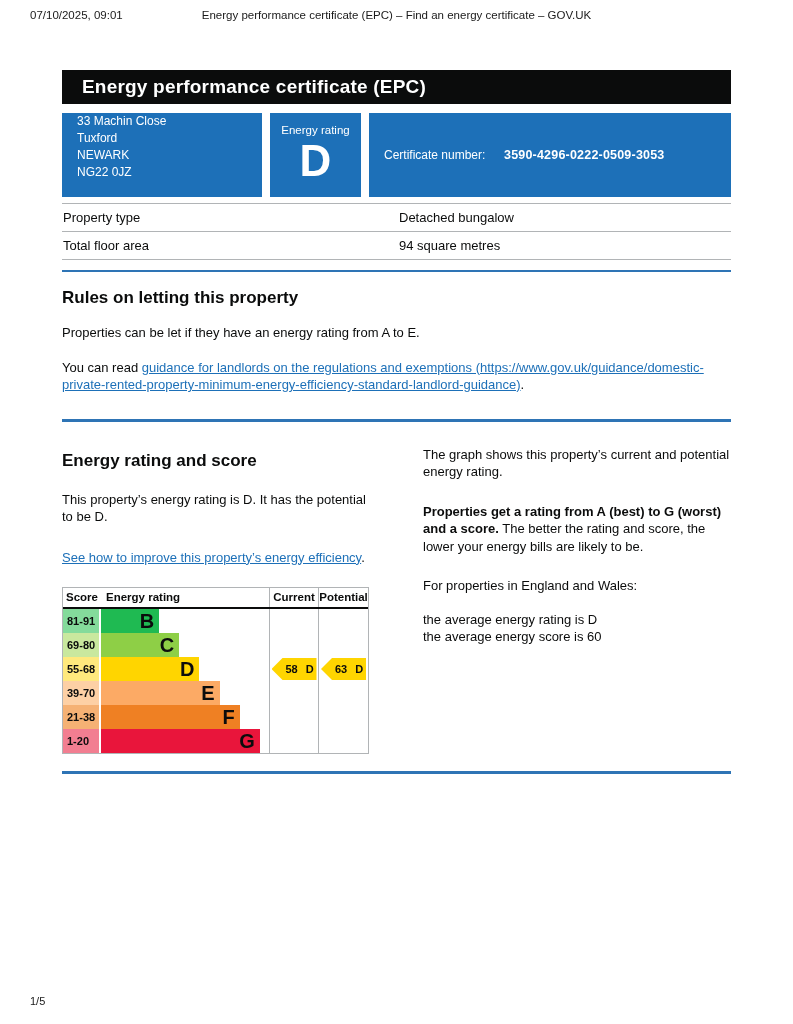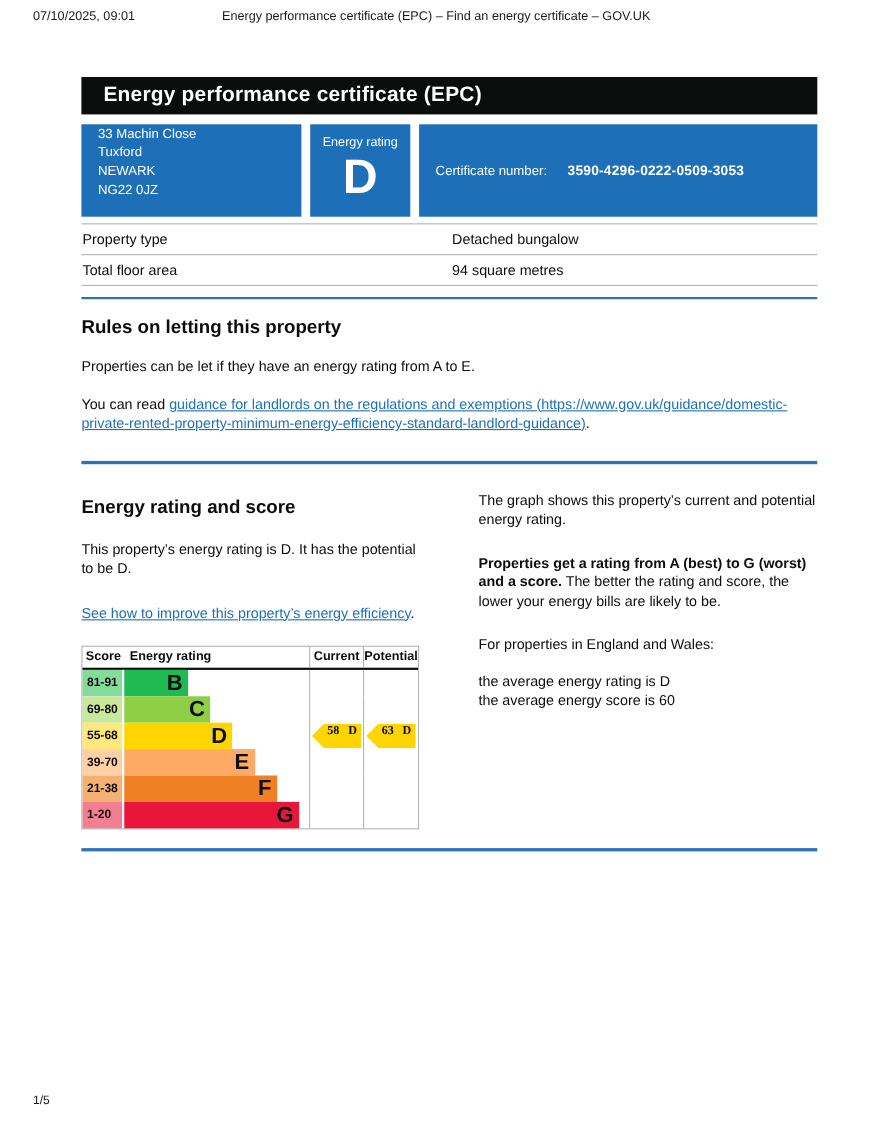--- a/index.html
+++ b/index.html
@@ -6,21 +6,21 @@
   .page {
     position:relative; width:793px; height:1024px; background:#fff;
     font-family:"Liberation Sans", sans-serif; color:#0b0c0c; overflow:hidden;
   }
   
   .print-header { position:absolute; top:9px; left:0; right:0; height:16px;
     font-size:11.5px; color:#1a1a1a; }
   .ph-date { position:absolute; left:30px; top:0; }
   .ph-title { text-align:center; }
 
-  .content { position:absolute; left:74px; top:70px; width:669px; }
+  .content { position:absolute; left:62px; top:70px; width:669px; }
 
   .banner { background:#0b0c0c; color:#ffffff; font-size:19px; font-weight:bold;
     padding:7px 10px 7px 20px; line-height:20px; letter-spacing:0.2px; }
 
   .summary { display:flex; gap:8px; margin-top:9px; height:84px; }
   .box-blue { background:#1d70b8; color:#fff; box-sizing:border-box; }
   .addr-box { width:200px; padding:0 10px 0 15px; font-size:12px; line-height:17px; white-space:pre-line; }
   .rating-box { width:91px; text-align:center; }
   .rating-box .rating-label { font-size:11.5px; margin-top:11px; }
   .rating-box .rating-letter { font-size:44px; font-weight:bold; line-height:46px; margin-top:2px; }
@@ -63,23 +63,23 @@
   .h-col:last-child { flex:1; }
   .epc-row { display:flex; height:24px; }
   .c-score { width:38px; flex:0 0 38px; box-sizing:border-box; font-weight:bold;
     padding-left:4px; line-height:24px; border-right:2px solid #fff; }
   .c-rating { width:168px; flex:0 0 168px; }
   .c-rating .bar { height:24px; box-sizing:border-box; display:flex; align-items:center;
     justify-content:flex-end; padding-right:5px; font-weight:bold; font-size:20px; color:#0b0c0c; }
   .c-ptr { width:49px; flex:0 0 49px; border-left:1px solid #b1b4b6; box-sizing:border-box;
     display:flex; align-items:center; justify-content:center; }
   .c-ptr:last-child { flex:1; }
-  .arrow { width:45px; height:22px; display:flex; align-items:flex-start;
+  .arrow { width:45px; height:22px; display:flex; align-items:center;
     clip-path:polygon(0 50%, 11px 0, 100% 0, 100% 100%, 11px 100%);
-    font-weight:bold; font-size:11px; color:#0b0c0c;font-family:Liberation Serif, serif; }
+    font-weight:bold; font-size:11px; color:#0b0c0c; }
   .arrow .num { margin-left:14px; }
   .arrow .bnd { margin-left:8px; }
 
   .print-footer { position:absolute; left:30px; right:30px; bottom:17px;
     display:flex; justify-content:space-between; font-size:11px; color:#1a1a1a; }
 </style>
 </head>
 <body>
 
 <div class="page">

